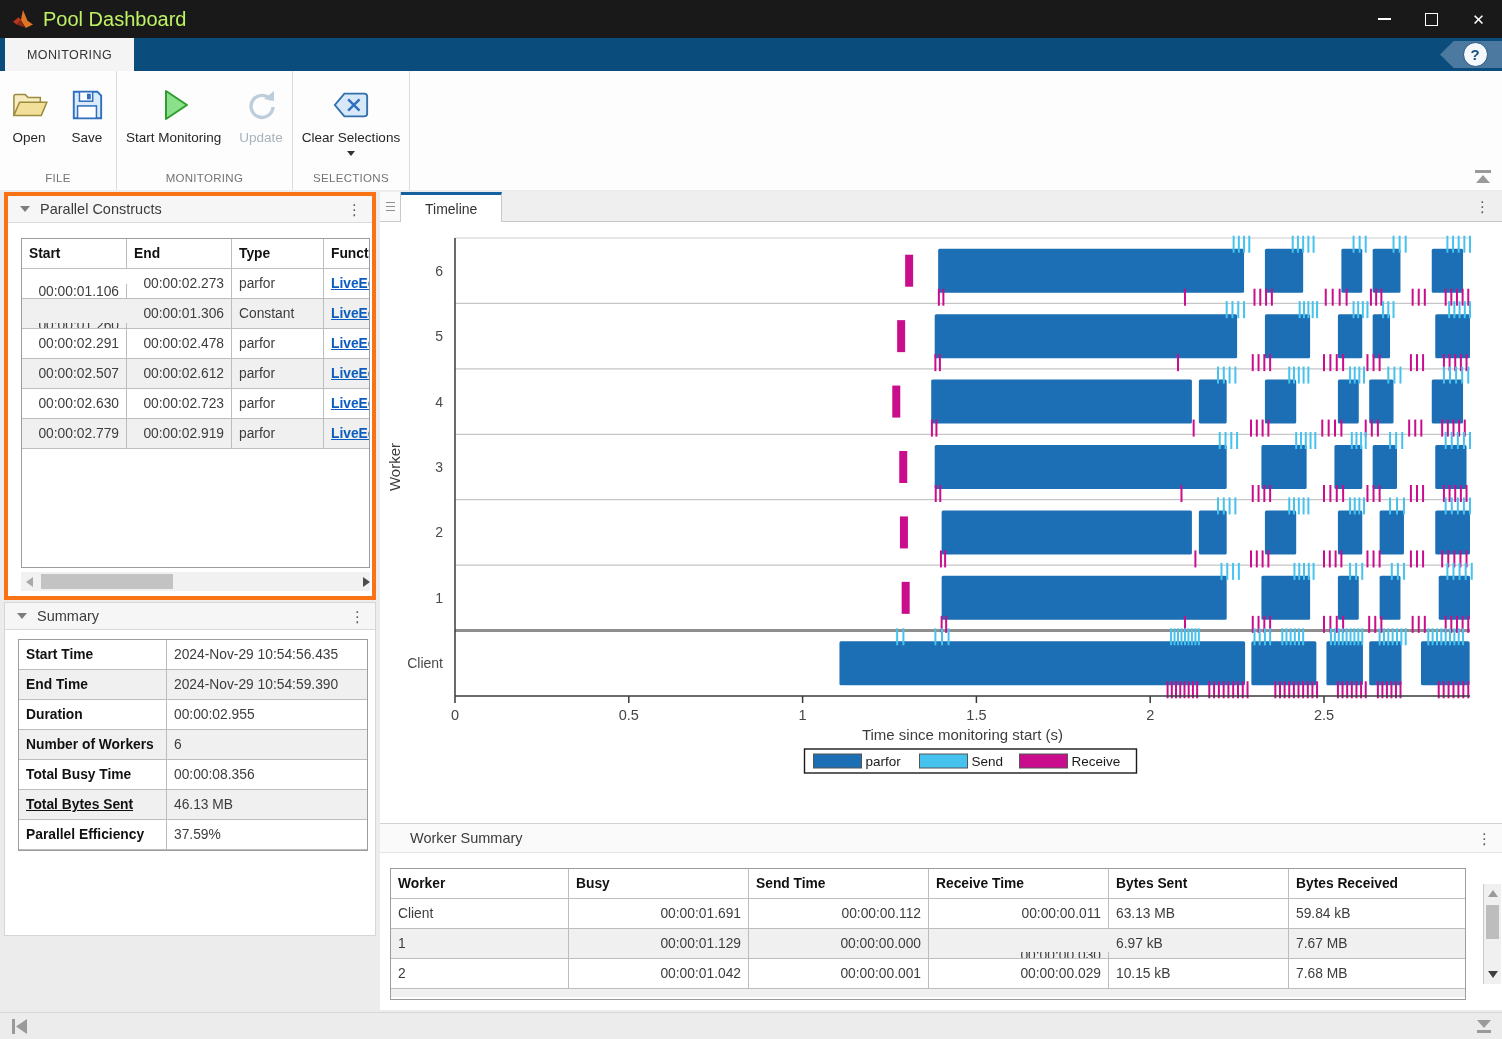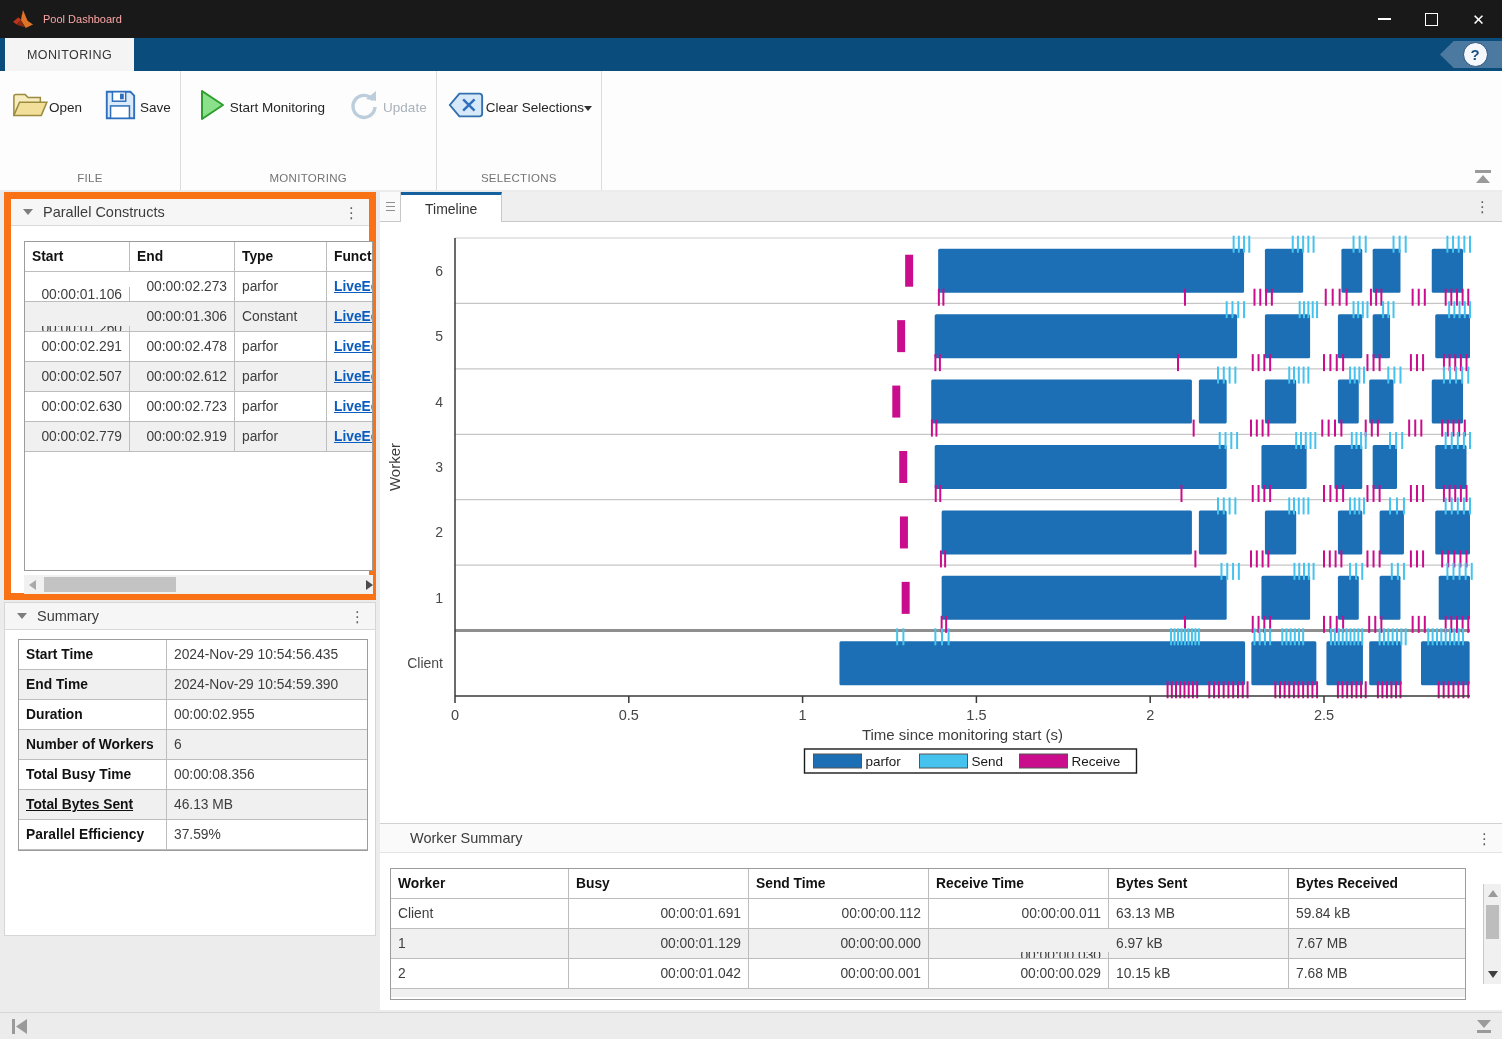--- a/index.html
+++ b/index.html
@@ -5,57 +5,57 @@
   html,body{margin:0;padding:0;}
   body{
     width:1502px;height:1039px;overflow:hidden;position:relative;
     font-family:"Liberation Sans","DejaVu Sans",sans-serif;
     background:#ececec;-webkit-font-smoothing:antialiased;
   }
   
   #titlebar{position:absolute;left:0;top:0;width:1502px;height:38px;background:#191919;
     display:flex;align-items:center;color:#fff;}
   #titlebar .app-icon{width:22px;height:20px;margin:0 9px 0 12px;}
-  #titlebar .title{font-size:11px;color:#fca5a5;}
+  #titlebar .title{font-size:20px;color:#bef264;}
   #win-buttons{margin-left:auto;display:flex;height:38px;}
   .win-btn{width:47px;height:38px;display:flex;align-items:center;justify-content:center;}
   .win-btn .min-glyph{width:13px;height:1.5px;background:#fff;}
   .win-btn .max-glyph{width:11px;height:11px;border:1.5px solid #fff;}
   .win-btn .close-glyph{font-size:15px;color:#fff;line-height:1;}
   
   #ribbon-tabs{position:absolute;left:0;top:38px;width:1502px;height:33px;background:#0a4d7c;}
   #monitoring-tab{position:absolute;left:5px;top:0;height:33px;padding:0 22px;background:#f4f4f4;
     display:flex;align-items:center;font-size:12.5px;letter-spacing:.4px;color:#333;}
   #help-banner{position:absolute;right:0;top:3px;width:62px;height:27px;background:#4b799f;
     clip-path:polygon(22% 0,100% 0,100% 100%,22% 100%,0 50%);display:flex;align-items:center;justify-content:center;}
   #help-banner .qcircle{width:23px;height:23px;border-radius:50%;background:#f4f8fc;border:1px solid #27517c;
     color:#1c4f82;font-weight:bold;font-size:15px;display:flex;align-items:center;justify-content:center;margin-left:8px;}
   
   #toolbar{position:absolute;left:0;top:71px;width:1502px;height:119px;background:#fdfdfd;
     border-bottom:1px solid #cfcfcf;display:flex;}
   .tb-group{display:flex;flex-direction:column;border-right:1px solid #dcdcdc;position:relative;}
   .tb-buttons{display:flex;flex:1;justify-content:center;align-items:flex-start;padding-top:12px;}
-  .tb-btn{display:flex;flex-direction:row;align-items:center;padding:2px 9px;cursor:default;justify-content:flex-end;}
+  .tb-btn{display:flex;flex-direction:column;align-items:center;padding:2px 9px;cursor:default;justify-content:flex-end;}
   .tb-btn .tb-icon{width:40px;height:40px;display:flex;align-items:center;justify-content:center;}
   .tb-btn .tb-label{font-size:13.5px;color:#262626;margin-top:5px;white-space:nowrap;}
   .tb-btn.disabled .tb-label{color:#a9b2ba;}
   .tb-btn .tb-caret{width:0;height:0;border-left:4.5px solid transparent;border-right:4.5px solid transparent;
     border-top:5px solid #333;margin-top:6px;}
   .tb-group-label{font-size:11.5px;color:#737373;text-align:center;padding:4px 0 6px;letter-spacing:.3px;}
   #ribbon-collapse{position:absolute;right:8px;bottom:4px;width:22px;height:18px;}
   
   #content{position:absolute;left:0;top:190px;width:1502px;height:849px;background:#ececec;}
   .panel-header{height:26px;background:#f6f6f6;border-bottom:1px solid #dadada;display:flex;align-items:center;}
   .collapse-tri{width:0;height:0;border-left:5px solid transparent;border-right:5px solid transparent;
     border-top:6px solid #7d7d7d;margin:0 10px 0 12px;}
   .panel-title{font-size:14.5px;color:#3c3c3c;}
   .kebab{margin-left:auto;margin-right:10px;color:#606060;font-size:15px;line-height:1;}
   
   #left-col{position:absolute;left:4px;top:2px;width:372px;height:847px;}
-  #pc-panel{position:absolute;left:0;top:0;width:372px;height:408px;background:#fff;border:7px solid #f97316;box-sizing:border-box;}
+  #pc-panel{position:absolute;left:0;top:0;width:372px;height:408px;background:#fff;border:4px solid #f97316;box-sizing:border-box;}
   #pc-table{position:absolute;left:13px;top:42px;width:349px;height:330px;border:1px solid #9c9c9c;box-sizing:border-box;overflow:hidden;background:#fff;}
   #sum-panel{position:absolute;left:0;top:410px;width:372px;height:334px;background:#fff;border:1px solid #d6d6d6;box-sizing:border-box;}
   #sum-table{position:absolute;left:13px;top:36px;width:350px;border:1px solid #9c9c9c;box-sizing:border-box;background:#fff;}
   .grid-row{display:flex;border-bottom:1px solid #bdbdbd;height:30px;box-sizing:border-box;}
   .grid-row:last-child{border-bottom:1px solid #bdbdbd;}
   .grid-cell{font-size:13.8px;color:#3d3d3d;border-right:1px solid #bdbdbd;box-sizing:border-box;
     display:flex;align-items:center;padding:0 7px;overflow:hidden;white-space:nowrap;}
   .grid-cell:last-child{border-right:none;}
   .grid-head .grid-cell{font-weight:bold;color:#111;}
   .row-alt{background:#f0f0f0;}

